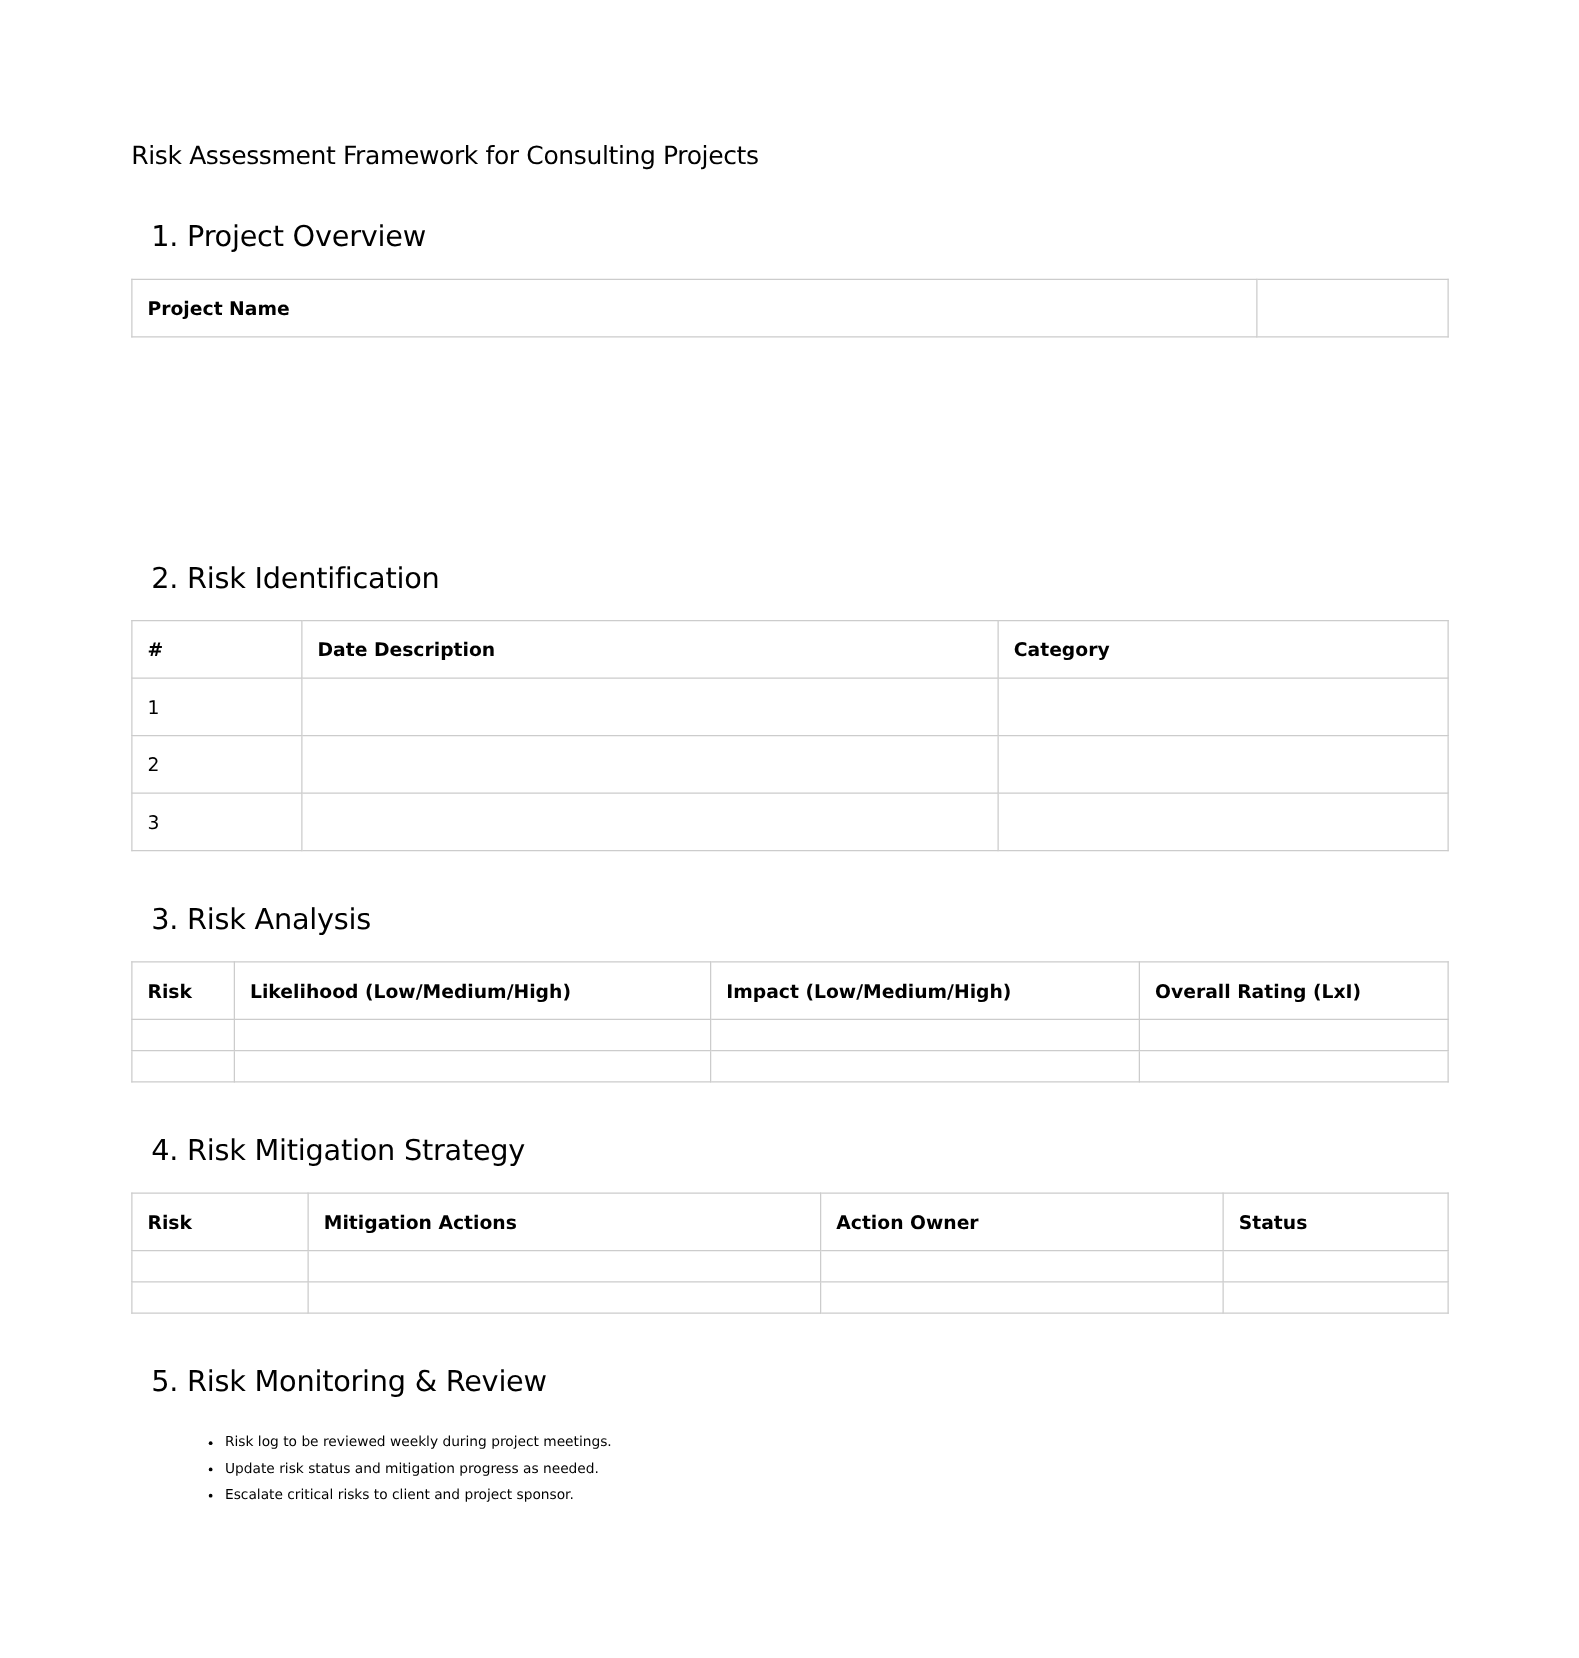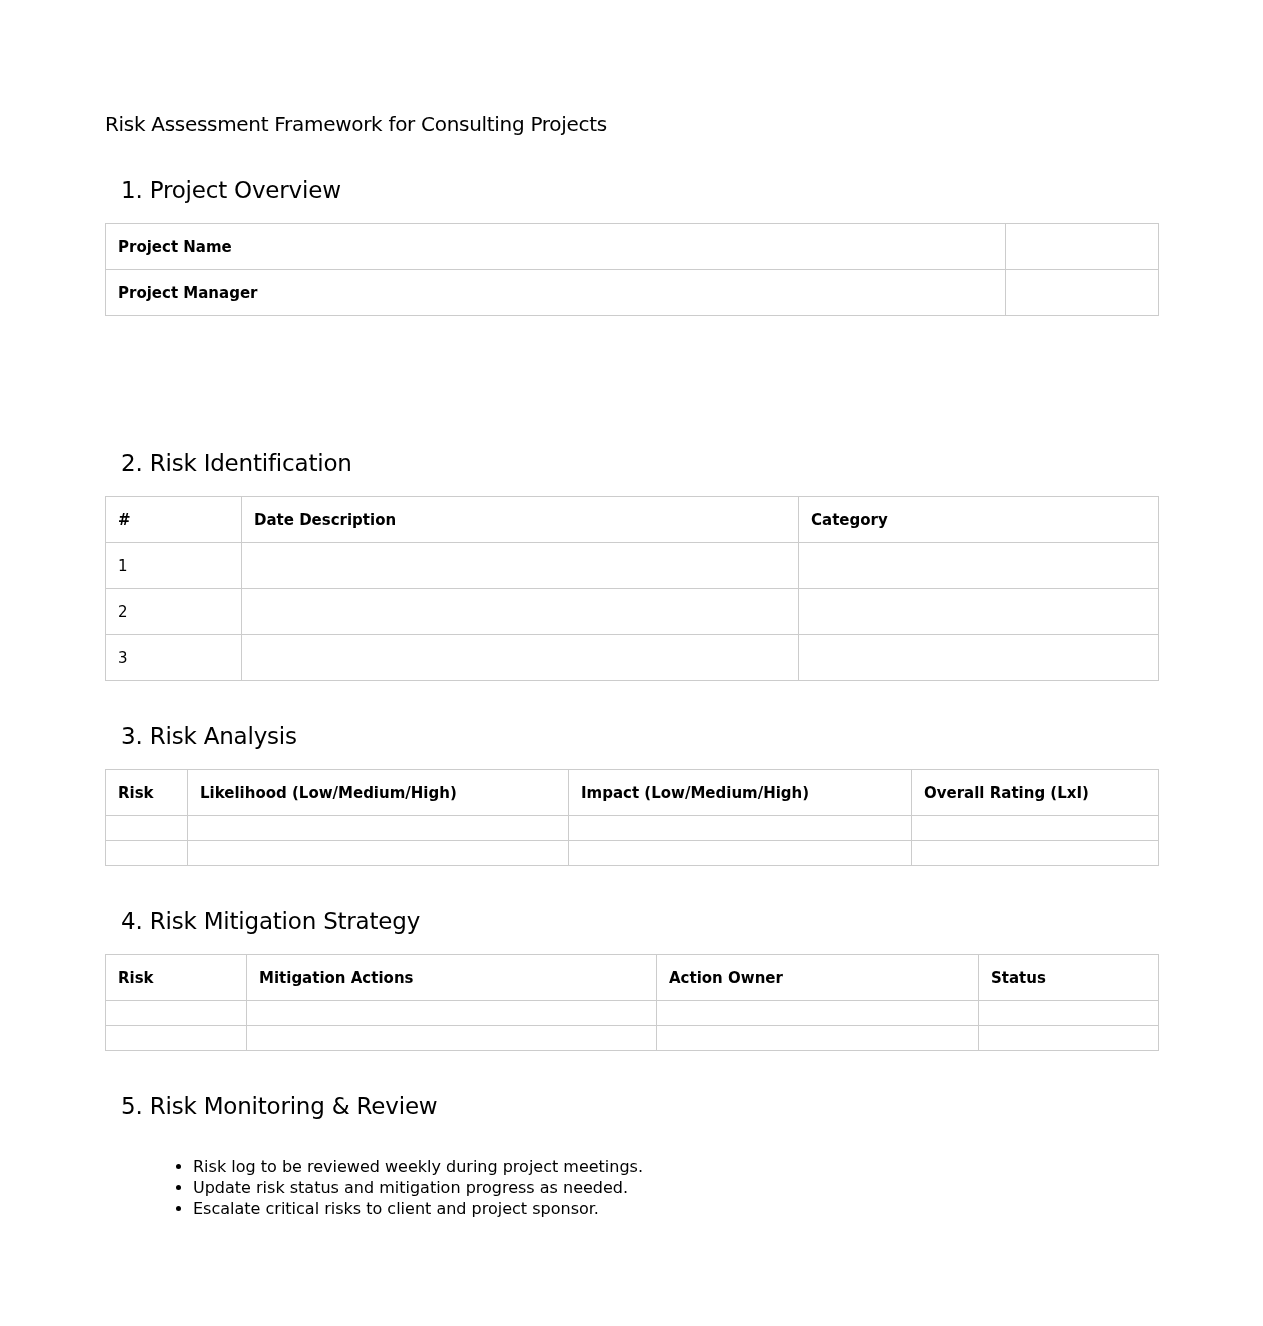--- a/index.html
+++ b/index.html
@@ -65,23 +65,23 @@
       height: 45px;
     }
     td.num {
       height: 45px;
       font-weight: normal;
     }
     td.short { height: 24px; }
     ul {
       position: absolute;
       left: 0;
-      margin: 16px;
+      margin: 3px;
       padding-left: 72px;
-      font-size: 16px;
+      font-size: 11px;
       line-height: 21px;
       list-style: disc;
     }
     ul li { padding-left: 0; }
   </style>
 </head>
 <body>
 
 <div class="page">
 
@@ -89,24 +89,20 @@
 
   <h2 style="top:177px;">1. Project Overview</h2>
   <table style="top:223px;">
     <colgroup>
       <col style="width:900px;">
       <col style="width:153px;">
     </colgroup>
     <tbody>
       <tr>
         <td class="label">Project Name</td>
-        <td></td>
-      </tr>
-      <tr>
-        <td class="label">Project Manager</td>
         <td></td>
       </tr>
     </tbody>
   </table>
 
   <h2 style="top:450px;">2. Risk Identification</h2>
   <table style="top:496px;">
     <colgroup>
       <col style="width:136px;">
       <col style="width:557px;">

